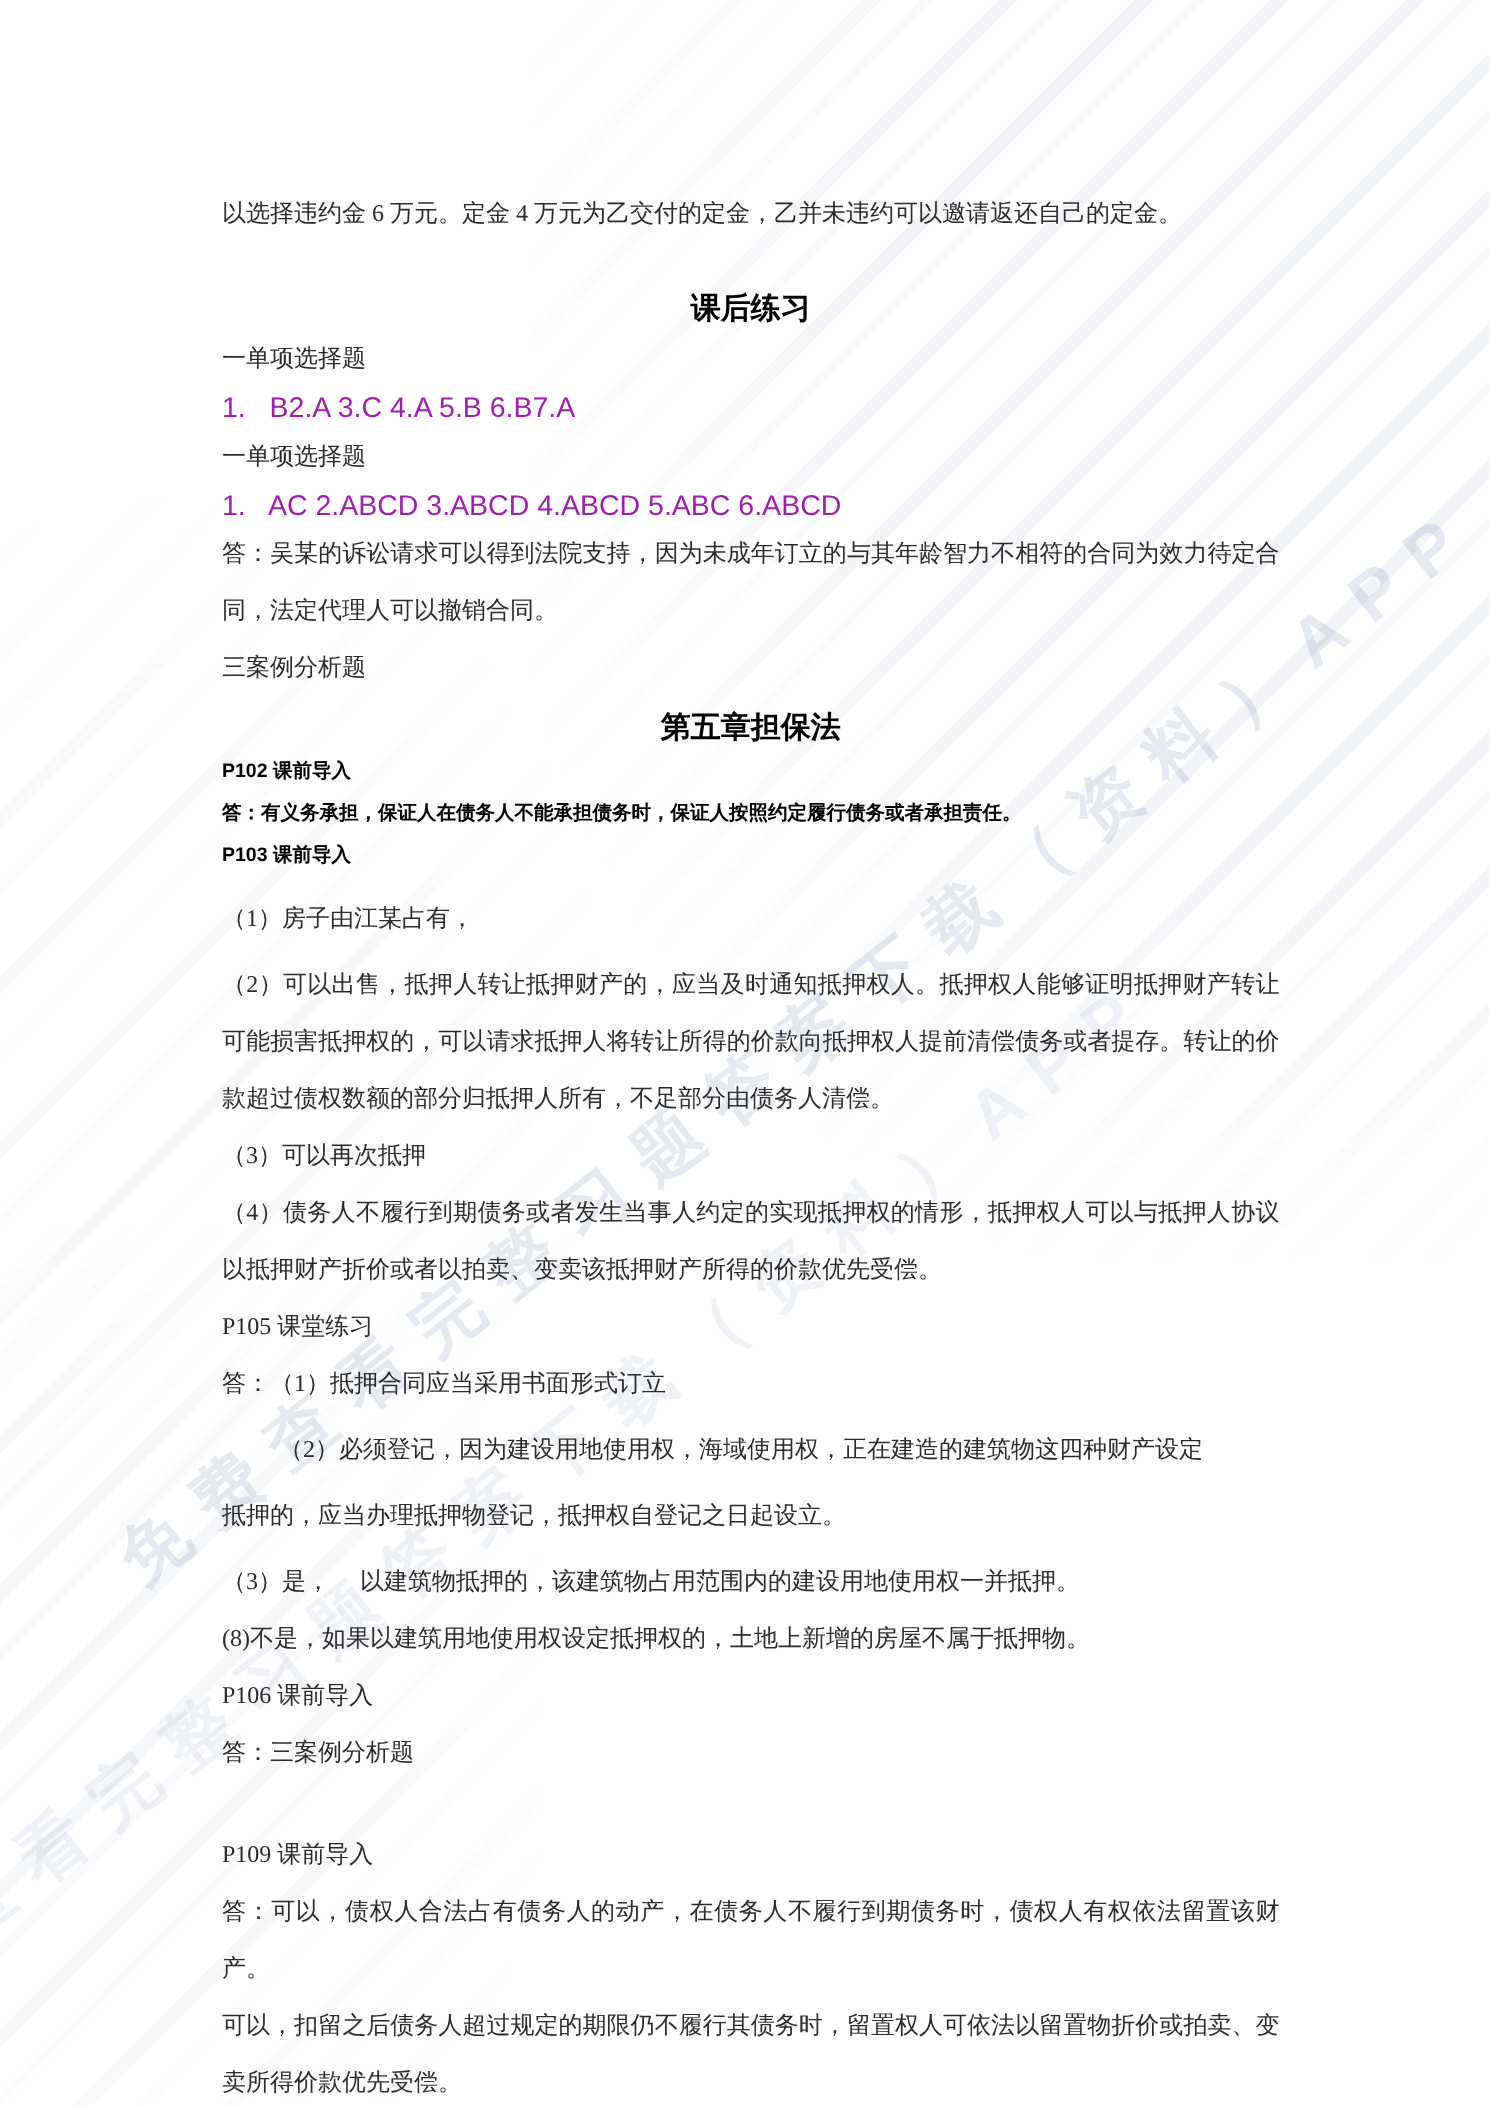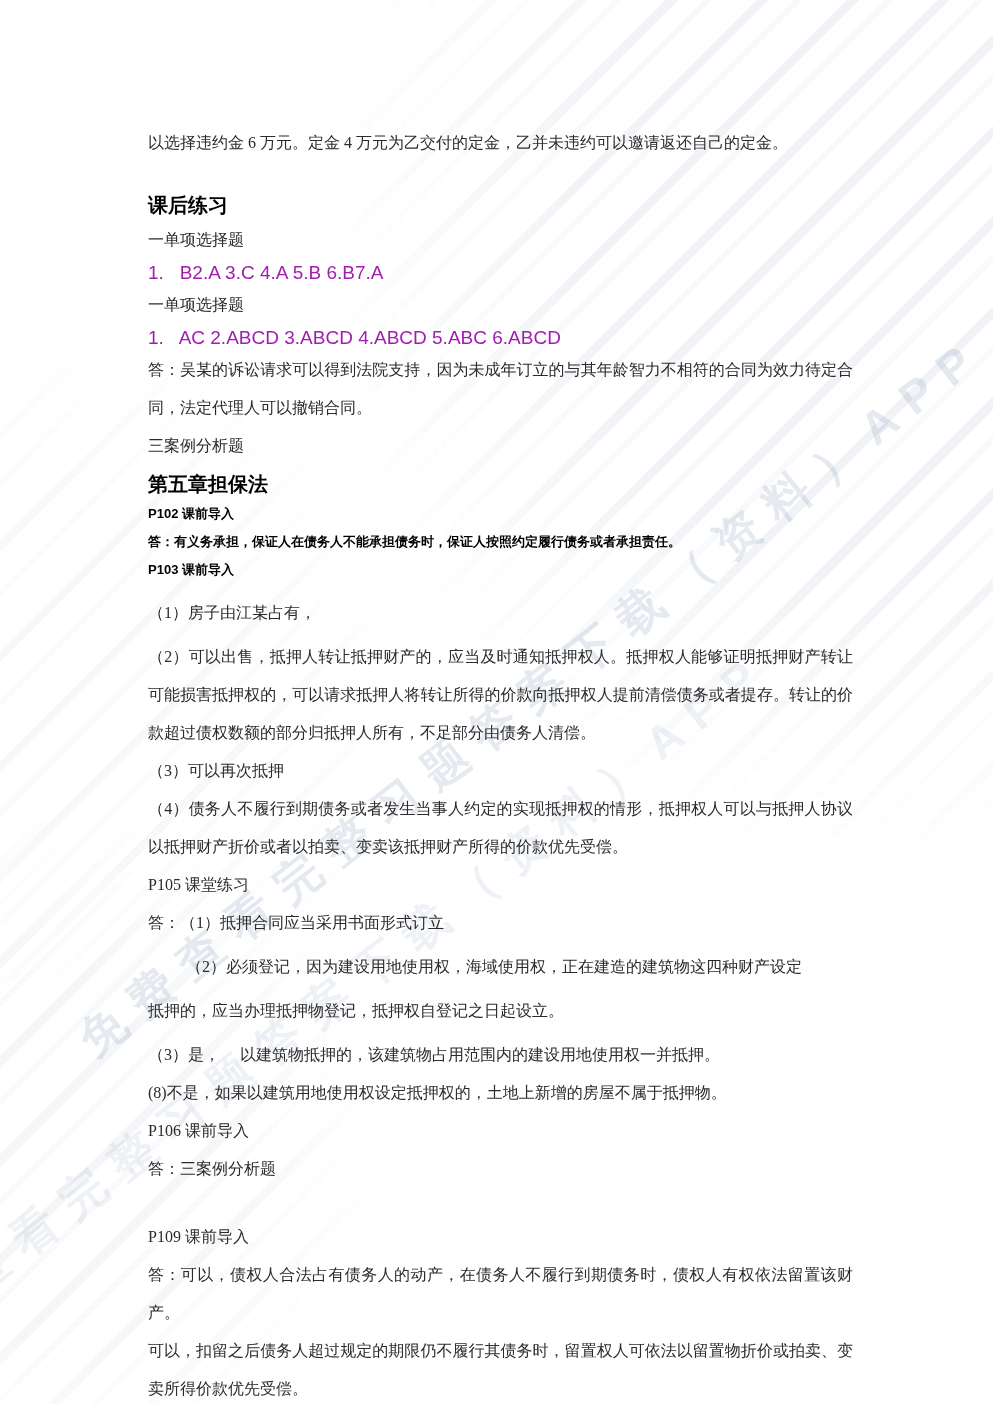--- a/index.html
+++ b/index.html
@@ -86,24 +86,24 @@
     padding: 124px 140px 0 148px;
     width: 705px;
   }
   .line {
     font-size: 16px;
     line-height: 38px;
     text-align: justify;
     white-space: pre-wrap;
   }
   .center-bold {
-    font-family: Liberation Mono, monospace;
+    font-family: Liberation Serif, serif;
     font-weight: bold;
     color: #000;
-    text-align: left;
+    text-align: center;
     font-size: 20px;
     line-height: 29px;
   }
   .bold-line {
     font-family: "Liberation Sans", "DejaVu Sans", sans-serif;
     font-weight: bold;
     color: #000;
     font-size: 13px;
     line-height: 28px;
     text-align: justify;

